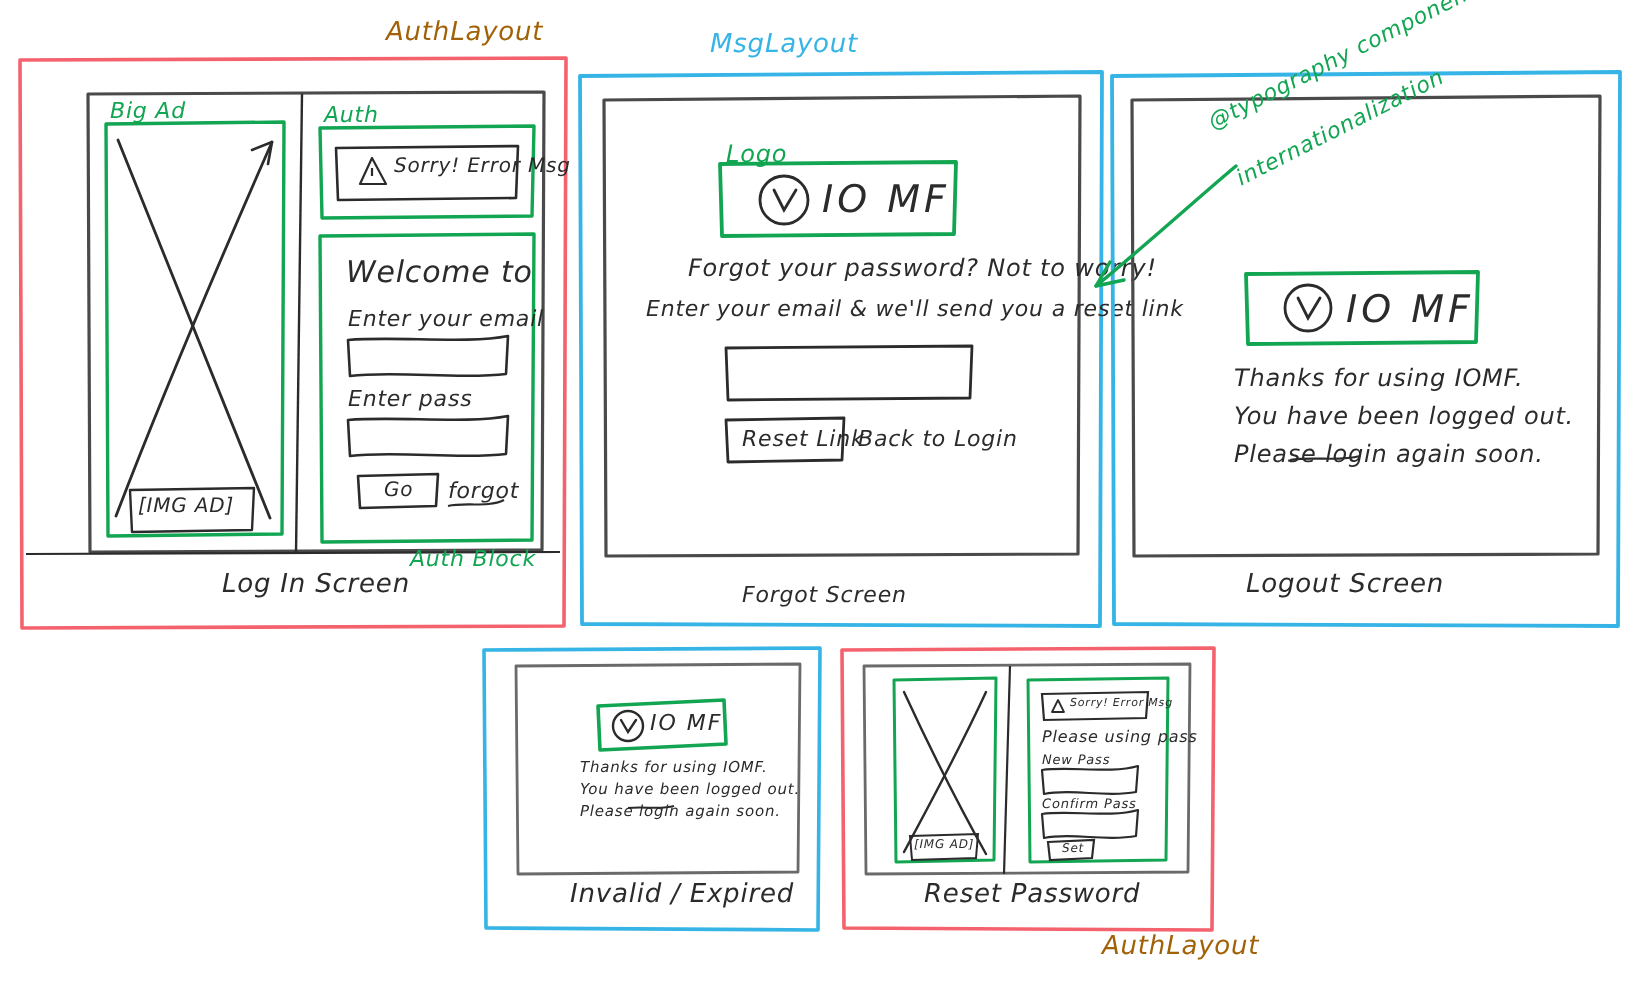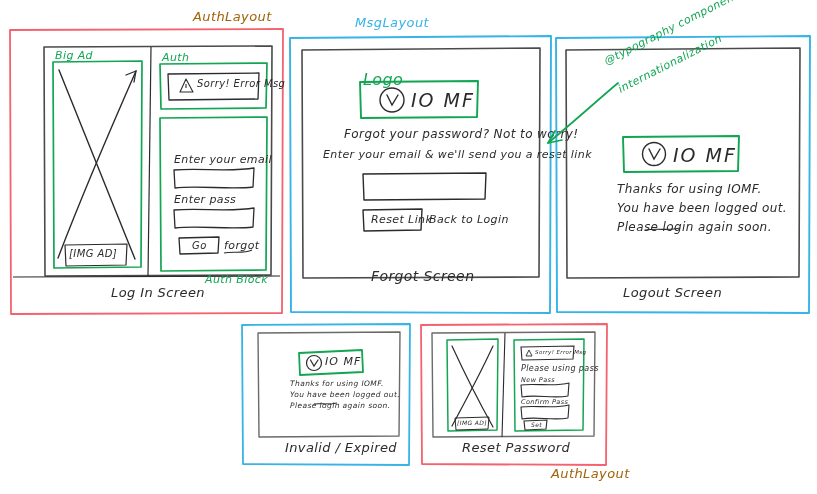--- a/index.html
+++ b/index.html
@@ -52,20 +52,21 @@
     <path d="M216,226 C224,224 236,227 244,223" fill="none" stroke="#2b2b2b" stroke-width="1.1"></path>
   </svg>
 
   <div class="abs lbl ink hand red" style="left:185px;top:-18px;font-size:13px;">AuthLayout</div>
   <div class="abs lbl ink hand green" style="left:47px;top:22px;font-size:11px;">Big Ad</div>
   <div class="abs lbl ink hand" style="left:61px;top:221px;font-size:10px;">[IMG AD]</div>
 
   <div class="abs lbl ink hand green" style="left:154px;top:24px;font-size:11px;">Auth</div>
   <div class="abs lbl ink hand" style="left:189px;top:51px;font-size:10px;">Sorry! Error Msg</div>
 
+  <div class="abs lbl ink hand" style="left:165px;top:100px;font-size:15px;">Welcome to</div>
   <div class="abs lbl ink hand" style="left:166px;top:126px;font-size:11px;">Enter your email</div>
   <div class="abs lbl ink hand" style="left:170px;top:146px;font-size:10px;width:72px;height:12px;"></div>
   <div class="abs lbl ink hand" style="left:166px;top:166px;font-size:11px;">Enter pass</div>
   <div class="abs lbl ink hand" style="left:170px;top:186px;font-size:10px;width:72px;height:12px;"></div>
   <div class="abs lbl ink hand" style="left:184px;top:213px;font-size:10px;">Go</div>
   <div class="abs lbl ink hand" style="left:216px;top:212px;font-size:11px;">forgot</div>
   <div class="abs lbl ink hand green" style="left:197px;top:246px;font-size:11px;">Auth Block</div>
 
   <div class="abs lbl ink hand" style="left:103px;top:258px;font-size:13px;">Log In Screen</div>
 </div>
@@ -78,30 +79,30 @@
     <path d="M73,48 L191,47 L190,83 L74,84 Z" fill="none" stroke="#12a552" stroke-width="1.9" stroke-linejoin="round"></path>
     <circle cx="105" cy="66" r="12" fill="none" stroke="#2b2b2b" stroke-width="1.4"></circle>
     <path d="M100,61 L105,71 L111,61" fill="none" stroke="#2b2b2b" stroke-width="1.4" stroke-linecap="round"></path>
 
     <path d="M76,140 L199,139 L198,165 L77,166 Z" fill="none" stroke="#2b2b2b" stroke-width="1.4" stroke-linejoin="round"></path>
 
     <path d="M76,176 L135,175 L134,196 L77,197 Z" fill="none" stroke="#2b2b2b" stroke-width="1.4" stroke-linejoin="round"></path>
   </svg>
 
   <div class="abs lbl ink hand blue" style="left:68px;top:-19px;font-size:13px;">MsgLayout</div>
-  <div class="abs lbl ink hand green" style="left:76px;top:36px;font-size:16px;">Logo</div>
+  <div class="abs lbl ink hand green" style="left:76px;top:36px;font-size:12px;">Logo</div>
   <div class="abs lbl ink hand" style="left:124px;top:55px;font-size:19px;letter-spacing:2px;">IO MF</div>
 
   <div class="abs lbl ink hand" style="left:57px;top:93px;font-size:12px;">Forgot your password? Not to worry!</div>
   <div class="abs lbl ink hand" style="left:36px;top:114px;font-size:11px;">Enter your email &amp; we'll send you a reset link</div>
   <div class="abs lbl ink hand" style="left:82px;top:146px;font-size:11px;width:110px;height:14px;"></div>
   <div class="abs lbl ink hand" style="left:84px;top:179px;font-size:11px;">Reset Link</div>
   <div class="abs lbl ink hand" style="left:142px;top:179px;font-size:11px;">Back to Login</div>
 
-  <div class="abs lbl ink hand" style="left:84px;top:234px;font-size:14px;">Forgot Screen</div>
+  <div class="abs lbl ink hand" style="left:84px;top:257px;font-size:11px;">Forgot Screen</div>
 </div>
 
 <div class="abs" style="left:553px;top:34px;width:259px;height:281px;">
   <svg width="259" height="281" viewBox="0 0 259 281">
     <path d="M3,4 L257,2 L256,279 L4,278 Z" fill="none" stroke="#36b4e5" stroke-width="1.9" stroke-linejoin="round"></path>
     <path d="M13,16 L247,14 L246,243 L14,244 Z" fill="none" stroke="#4a4a4a" stroke-width="1.6" stroke-linejoin="round"></path>
     <path d="M70,103 L186,102 L185,137 L71,138 Z" fill="none" stroke="#12a552" stroke-width="1.9" stroke-linejoin="round"></path>
     <circle cx="101" cy="120" r="11.5" fill="none" stroke="#2b2b2b" stroke-width="1.4"></circle>
     <path d="M96,115 L101,125 L107,115" fill="none" stroke="#2b2b2b" stroke-width="1.4" stroke-linecap="round"></path>
     <path d="M92,196 C104,194 116,197 127,194" fill="none" stroke="#2b2b2b" stroke-width="1.1"></path>

